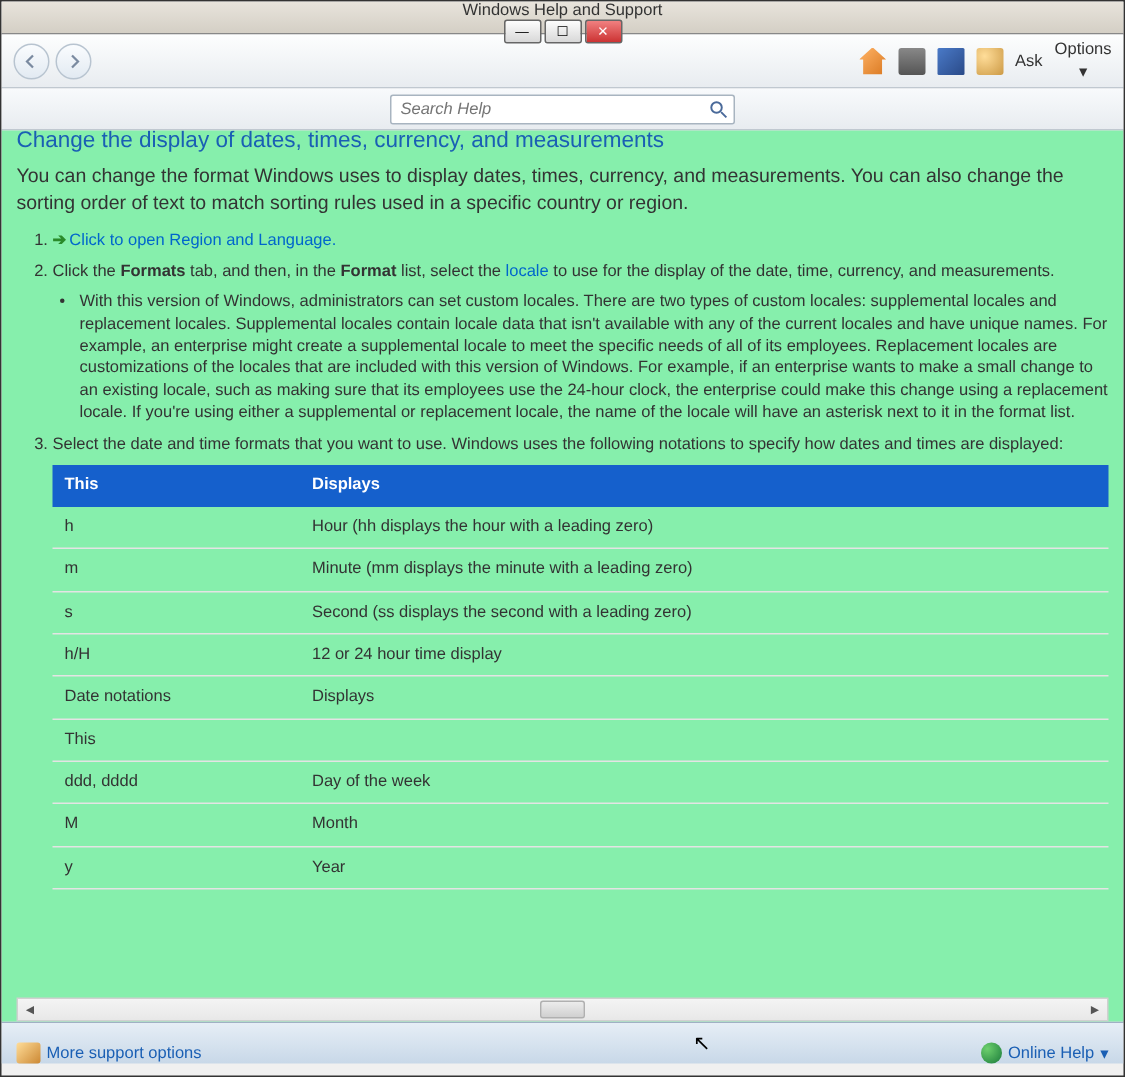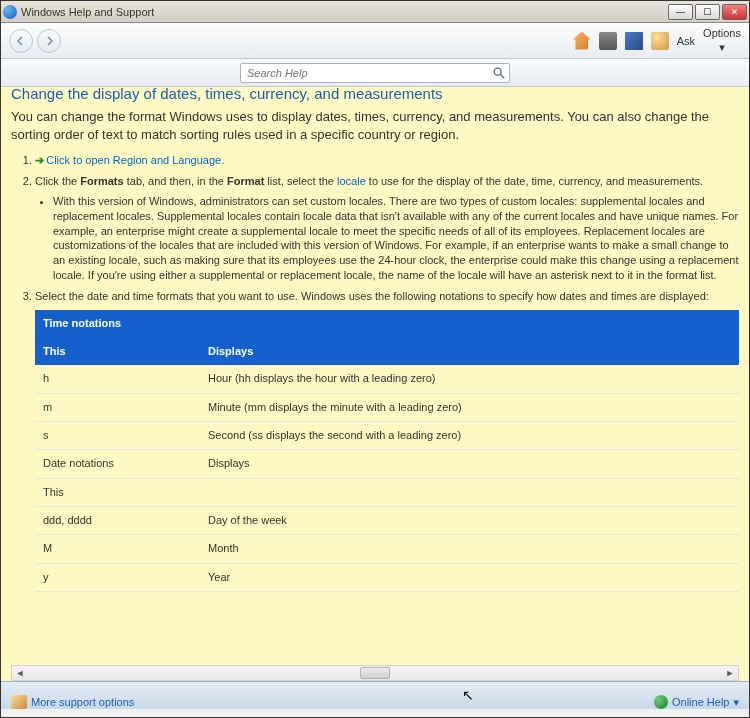--- a/index.html
+++ b/index.html
@@ -1,37 +1,37 @@
 <!DOCTYPE html>
 <html><head>
   <meta charset="utf-8">
   <style>
     * { margin: 0; padding: 0; box-sizing: border-box; }
     body { font-family: "Segoe UI", Tahoma, sans-serif; font-size: 11px; background: #f0f0f0; width: 750px; height: 718px; overflow: hidden; border: 1px solid #333; }
-    .titlebar { height: 22px; background: linear-gradient(to bottom, #e8e4dc, #d4cfc5); display: flex; align-items: center; padding: 0 2px; border-bottom: 1px solid #888; }
+    .titlebar { height: 22px; background: linear-gradient(to bottom, #e8e4dc, #d4cfc5); display: flex; align-items: center; padding: 0 2px; border-bottom: 1px solid #888; flex-direction: column; }
     .titlebar-icon { width: 14px; height: 14px; border-radius: 50%; background: radial-gradient(circle at 30% 30%, #6bb5ff, #1a5fb4); margin-right: 4px; }
     .titlebar-text { color: #333; font-size: 11px; flex: 1; }
     .win-controls { display: flex; gap: 2px; }
     .win-btn { width: 25px; height: 16px; border: 1px solid #666; background: linear-gradient(to bottom, #fdfdfd, #d8d8d8); border-radius: 2px; display: flex; align-items: center; justify-content: center; font-size: 9px; cursor: pointer; }
     .win-btn.close { background: linear-gradient(to bottom, #f08080, #c33); color: #fff; }
     .toolbar { height: 36px; background: linear-gradient(to bottom, #fdfefe, #e8ecf0); border-bottom: 1px solid #c0c8d0; display: flex; align-items: center; padding: 0 8px; }
     .nav-arrow { width: 24px; height: 24px; border-radius: 50%; border: 1px solid #b8c4d0; background: linear-gradient(to bottom, #fafcfe, #e2eaf2); display: flex; align-items: center; justify-content: center; margin-right: 4px; color: #7a8aa0; cursor: pointer; }
     .toolbar-right { margin-left: auto; display: flex; align-items: center; gap: 8px; }
     .tool-icon { width: 18px; height: 18px; cursor: pointer; }
     .home-ico { background: linear-gradient(135deg, #ffb366, #d97820); clip-path: polygon(50% 0, 100% 45%, 85% 45%, 85% 100%, 15% 100%, 15% 45%, 0 45%); }
     .print-ico { background: linear-gradient(#888, #555); border-radius: 2px; }
     .book-ico { background: linear-gradient(135deg, #4a7ac8, #2a4a88); border-radius: 1px; }
     .people-ico { background: radial-gradient(circle at 30% 30%, #ffdd99, #cc9944); border-radius: 2px; }
     .ask-text { color: #333; font-size: 11px; }
     .options-text { color: #333; font-size: 11px; display: flex; align-items: center; gap: 2px; flex-direction: column; }
     .searchbar { height: 28px; background: linear-gradient(to bottom, #f8fafc, #e8ecf0); border-bottom: 1px solid #c0c8d0; display: flex; align-items: center; justify-content: center; }
-    .search-input { width: 270px; height: 20px; border: 1px solid #a8b4c0; border-radius: 2px; padding: 2px 22px 2px 6px; font-size: 11px; font-style: italic; color: #888; }
+    .search-input { width: 230px; height: 20px; border: 1px solid #a8b4c0; border-radius: 2px; padding: 2px 22px 2px 6px; font-size: 11px; font-style: italic; color: #888; }
     .search-wrap { position: relative; }
     .mag-icon { position: absolute; right: 4px; top: 3px; width: 14px; height: 14px; color: #4a6a9a; }
-    .content { height: 594px; overflow-y: auto; overflow-x: auto; background: #fef9c3; padding: 0 10px 4px 10px; position: relative; }
+    .content { height: 594px; overflow-y: auto; overflow-x: auto; background: #86efac; padding: 0 10px 4px 10px; position: relative; }
     .page-title { color: #1a5fb4; font-size: 15px; font-weight: normal; padding: 0 0 6px 0; margin-top: -2px; }
     .intro { color: #333; font-size: 13px; line-height: 1.35; margin-bottom: 10px; }
     ol.main-list { padding-left: 24px; }
     ol.main-list > li { margin-bottom: 6px; color: #333; line-height: 1.4; }
     .link { color: #0066cc; text-decoration: none; cursor: pointer; }
     .green-arrow { color: #2a8a2a; font-weight: bold; margin-right: 2px; }
     .note-label { font-weight: bold; margin: 4px 0; }
     ul.sub { padding-left: 18px; margin: 4px 0; }
     ul.sub li { margin-bottom: 4px; list-style: disc; line-height: 1.35; }
     table.format-table { width: 100%; border-collapse: collapse; margin: 6px 0 8px 0; font-size: 11px; }
@@ -109,39 +109,40 @@
       <span>Click the </span><b>Formats</b><span> tab, and then, in the </span><b>Format</b><span> list, select the </span><a class="link">locale</a><span> to use for the display of the date, time, currency, and measurements.</span>
       <ul class="sub">
         <li>With this version of Windows, administrators can set custom locales. There are two types of custom locales: supplemental locales and replacement locales. Supplemental locales contain locale data that isn't available with any of the current locales and have unique names. For example, an enterprise might create a supplemental locale to meet the specific needs of all of its employees. Replacement locales are customizations of the locales that are included with this version of Windows. For example, if an enterprise wants to make a small change to an existing locale, such as making sure that its employees use the 24-hour clock, the enterprise could make this change using a replacement locale. If you're using either a supplemental or replacement locale, the name of the locale will have an asterisk next to it in the format list.</li>
       </ul>
     </li>
     <li>
       <span>Select the date and time formats that you want to use. Windows uses the following notations to specify how dates and times are displayed:</span>
       <table class="format-table">
         <thead>
           <tr>
-              <th colspan="2">Time notations</th>
-            </tr>
-          <tr>
               <th class="col-this">This</th>
               <th>Displays</th>
             </tr>
         </thead>
         <tbody id="time-rows">
             <tr>
               <td>h</td>
               <td>Hour (hh displays the hour with a leading zero)</td>
             </tr>
             <tr>
               <td>m</td>
               <td>Minute (mm displays the minute with a leading zero)</td>
             </tr>
             <tr>
               <td>s</td>
               <td>Second (ss displays the second with a leading zero)</td>
+            </tr>
+            <tr>
+              <td>h/H</td>
+              <td>12 or 24 hour time display</td>
             </tr>
           </tbody>
         <tbody>
           <tr class="section-hdr">
               <td>Date notations</td>
               <td>Displays</td>
             </tr>
           <tr class="section-hdr">
               <td>This</td>
               <td></td>

